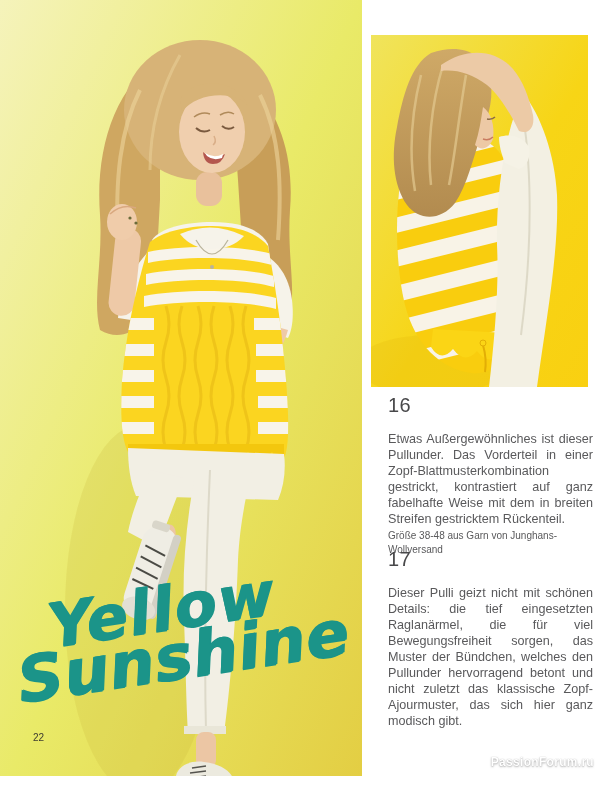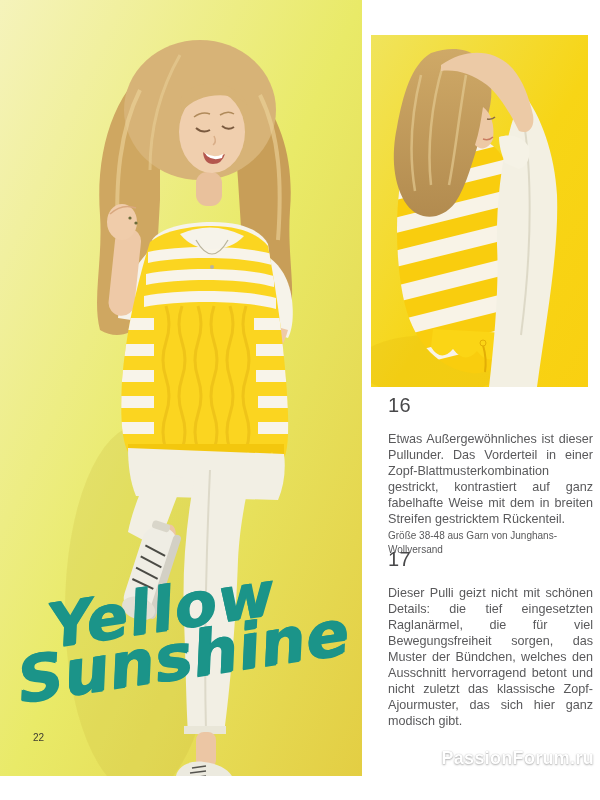--- a/index.html
+++ b/index.html
@@ -18,21 +18,21 @@
   .body-text{font-size:12.6px;line-height:16px;color:#59595b;text-align:justify;margin:0;
              hyphens:auto;-webkit-hyphens:auto;}
   .note-text{font-size:10px;line-height:13.8px;color:#59595b;margin:2px 0 0 0;text-align:left;}
   .page-num{position:absolute;left:33px;top:732px;font-size:10px;color:#3e3c30;z-index:4;}
   .headline{position:absolute;left:14px;top:601px;z-index:3;color:#1b9489;
             transform:rotate(-8.5deg);transform-origin:0 50%;
             font-family:"DejaVu Sans",sans-serif;font-weight:bold;font-style:oblique;line-height:1;}
   .headline span{display:block;text-shadow:1.5px 0 0 currentColor,0 1px 0 currentColor;}
   .headline .l1{font-size:61px;margin-left:38px;letter-spacing:2px;}
   .headline .l2{font-size:63px;margin-top:-12px;letter-spacing:1px;}
-  .watermark{position:absolute;right:6px;bottom:7px;z-index:4;font-size:18px;font-weight:bold;
+  .watermark{position:absolute;right:6px;bottom:7px;z-index:4;font-size:12px;font-weight:bold;
              color:#ffffff;letter-spacing:.3px;
              text-shadow:0 1px 2px rgba(120,120,120,.55),0 0 1px rgba(150,150,150,.65);}
 </style>
 </head>
 <body>
 
 <div class="page">
 
   <figure class="photo-main">
     <svg viewBox="0 0 362 800" preserveAspectRatio="none" xmlns="http://www.w3.org/2000/svg">
@@ -222,21 +222,21 @@
   </figure>
 
   <main class="text-col">
     <section class="sec sec-16">
       <h2 class="num">16</h2>
       <p class="body-text" lang="de">Etwas Außergewöhnliches ist dieser Pullunder. Das Vorderteil in einer Zopf-Blattmusterkombination gestrickt, kontrastiert auf ganz fabelhafte Weise mit dem in breiten Streifen gestricktem Rückenteil.</p>
       <p class="note-text">Größe 38-48 aus Garn von Junghans-Wollversand</p>
     </section>
     <section class="sec sec-17">
       <h2 class="num">17</h2>
-      <p class="body-text" lang="de">Dieser Pulli geizt nicht mit schönen Details: die tief eingesetzten Raglanärmel, die für viel Bewegungsfreiheit sorgen, das Muster der Bündchen, welches den Ausschnitt hervorragend betont und nicht zuletzt das klassische Zopf- Ajourmuster, das sich hier ganz modisch gibt.</p>
+      <p class="body-text" lang="de">Dieser Pulli geizt nicht mit schönen Details: die tief eingesetzten Raglanärmel, die für viel Bewegungsfreiheit sorgen, das Muster der Bündchen, welches den Pullunder hervorragend betont und nicht zuletzt das klassische Zopf- Ajourmuster, das sich hier ganz modisch gibt.</p>
     </section>
   </main>
 
   <div class="headline">
     <span class="l1">Yellow</span>
     <span class="l2">Sunshine</span>
   </div>
 
   <span class="page-num">22</span>
   <span class="watermark">PassionForum.ru</span>

